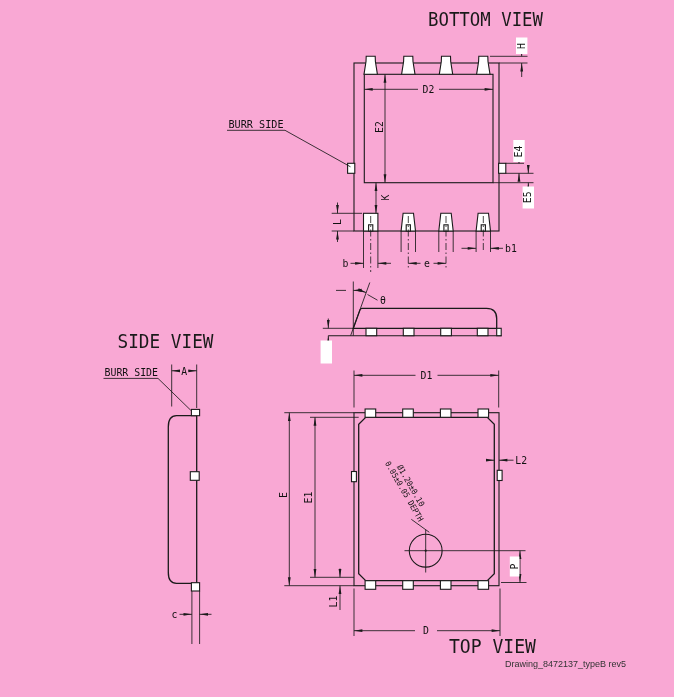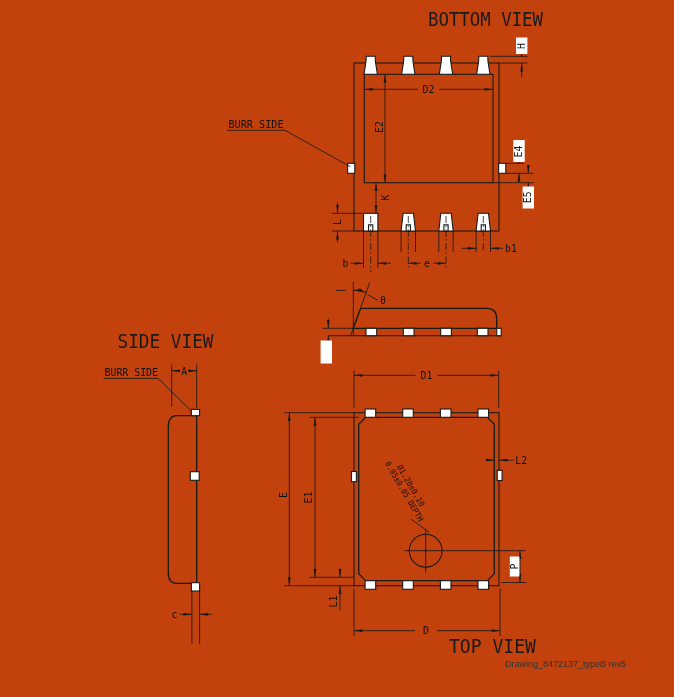--- a/index.html
+++ b/index.html
@@ -1,16 +1,16 @@
 <!DOCTYPE html>
 <html><head>
 <meta charset="utf-8">
 <style>
   html,body{margin:0;padding:0;background:#fff;}
-  #stage{position:relative;width:674px;height:697px;background:#c2410c;overflow:hidden;
+  #stage{position:relative;width:674px;height:697px;background:#f9a8d4;overflow:hidden;
          font-family:"DejaVu Sans Mono", monospace;}
   svg{display:block;}
   .ln{stroke:#1a1a1a;stroke-width:1.1;fill:none;stroke-linecap:butt;}
   .ln2{stroke:#1a1a1a;stroke-width:1.3;fill:none;}
   .wht{fill:#ffffff;stroke:#1a1a1a;stroke-width:1.1;}
   .dim{stroke:#1a1a1a;stroke-width:0.85;fill:none;}
   .cl{stroke:#1a1a1a;stroke-width:0.8;fill:none;stroke-dasharray:7 2.5 1.5 2.5;}
   .lbl{font:9.8px "DejaVu Sans Mono", monospace;fill:#111;}
   .sm{font:8.2px "DejaVu Sans Mono", monospace;fill:#111;}
   .ttl{font:19.5px "DejaVu Sans Mono", monospace;fill:#1a1a1a;}

